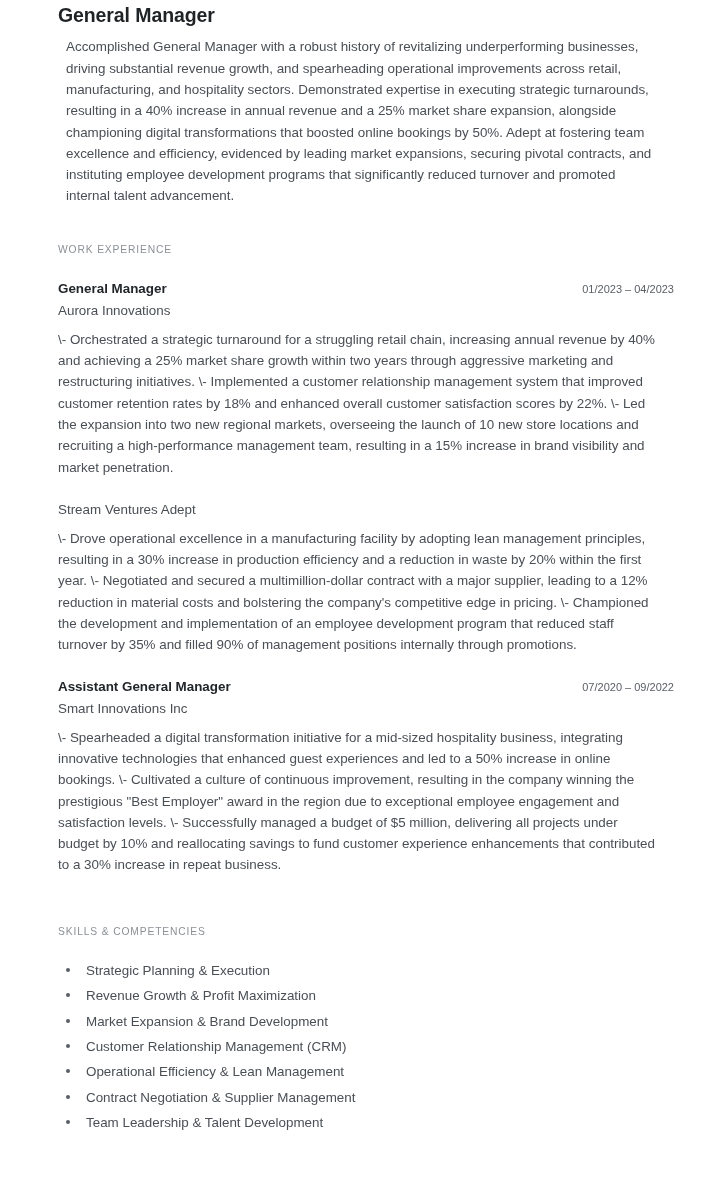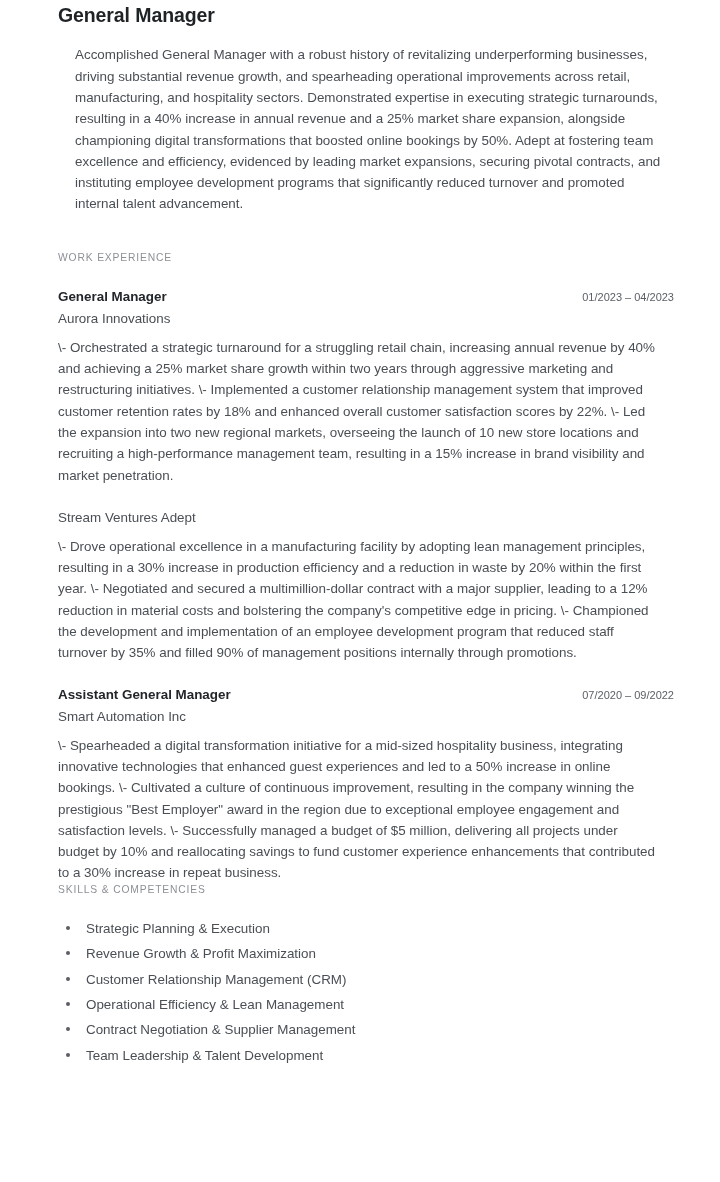--- a/index.html
+++ b/index.html
@@ -31,36 +31,36 @@
     font-weight: bold;
     color: #1f2326;
     letter-spacing: -0.1px;
     margin: 0 0 9px 0;
     line-height: 1.2;
   }
   .summary {
     font-size: 13.4px;
     line-height: 21.3px;
     color: #4a4f55;
-    margin: 17px;
+    margin: 8px;
     width: 594px;
     text-align: left;
   }
 
   
   .section-heading {
     font-size: 10.3px;
     letter-spacing: 0.85px;
     color: #8c9196;
     text-transform: uppercase;
     font-weight: normal;
     margin: 0;
   }
   .section-work { margin-top: 37px; }
-  .section-skills { }
+  .section-skills { margin-top: 50px; }
 
   
   .jobs { margin-top: 25px; }
   .job { margin-bottom: 22px; }
   .job:last-child { margin-bottom: 0; }
 
   .job-head {
     display: flex;
     align-items: baseline;
     justify-content: space-between;
@@ -140,36 +140,40 @@
     <div class="job">
       <div class="job-company">Stream Ventures Adept</div>
       <p class="job-desc">\- Drove operational excellence in a manufacturing facility by adopting lean management principles, resulting in a 30% increase in production efficiency and a reduction in waste by 20% within the first year. \- Negotiated and secured a multimillion-dollar contract with a major supplier, leading to a 12% reduction in material costs and bolstering the company's competitive edge in pricing. \- Championed the development and implementation of an employee development program that reduced staff turnover by 35% and filled 90% of management positions internally through promotions.</p>
     </div>
 
     <div class="job">
       <div class="job-head">
         <span class="job-role">Assistant General Manager</span>
         <span class="job-dates">07/2020 – 09/2022</span>
       </div>
-      <div class="job-company">Smart Automation Inc</div>
+      <div class="job-company">Smart Innovations Inc</div>
       <p class="job-desc">\- Spearheaded a digital transformation initiative for a mid-sized hospitality business, integrating innovative technologies that enhanced guest experiences and led to a 50% increase in online bookings. \- Cultivated a culture of continuous improvement, resulting in the company winning the prestigious "Best Employer" award in the region due to exceptional employee engagement and satisfaction levels. \- Successfully managed a budget of $5 million, delivering all projects under budget by 10% and reallocating savings to fund customer experience enhancements that contributed to a 30% increase in repeat business.</p>
     </div>
 
   </div>
 
   <h2 class="section-heading section-skills">SKILLS &amp; COMPETENCIES</h2>
 
   <ul class="skills-list">
     <li>
       <span class="bullet"></span>
       <span>Strategic Planning &amp; Execution</span>
     </li>
     <li>
       <span class="bullet"></span>
       <span>Revenue Growth &amp; Profit Maximization</span>
+    </li>
+    <li>
+      <span class="bullet"></span>
+      <span>Market Expansion &amp; Brand Development</span>
     </li>
     <li>
       <span class="bullet"></span>
       <span>Customer Relationship Management (CRM)</span>
     </li>
     <li>
       <span class="bullet"></span>
       <span>Operational Efficiency &amp; Lean Management</span>
     </li>
     <li>

